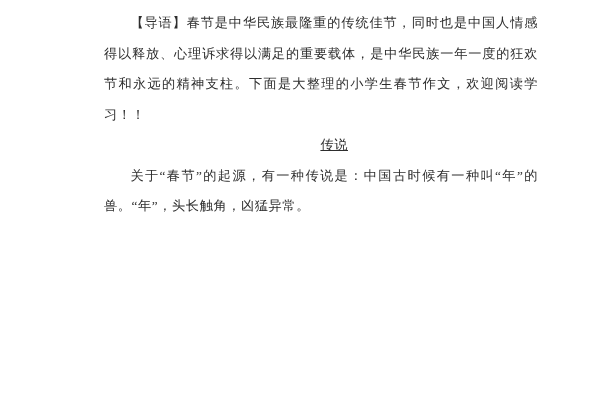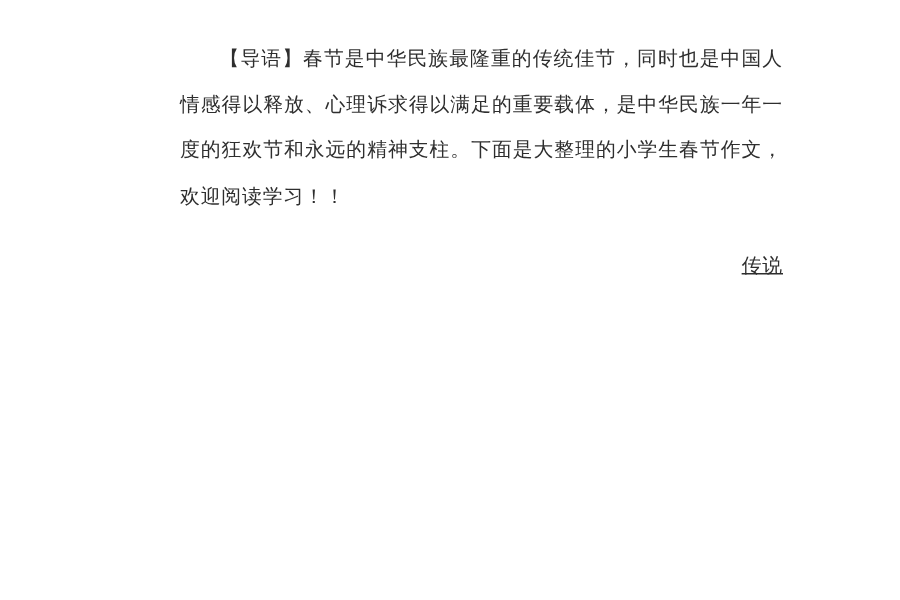--- a/index.html
+++ b/index.html
@@ -23,30 +23,31 @@
   }
   .doc-body {
     color: #2e2e2e;
     font-size: 13.2px;
     line-height: 30.5px;
     text-align: justify;
     text-justify: inter-ideograph;
     letter-spacing: 0.6px;
   }
   .para {
-    margin: 16px;
+    margin: 0;
     text-indent: 2em;
     white-space: normal;
   }
   .para.short {
-    text-align: right;
+    text-align: center;
     text-decoration: underline;
   }
 </style>
 </head>
 <body>
 
 <div class="page">
   <div class="doc-body">
     <p class="para">【导语】春节是中华民族最隆重的传统佳节，同时也是中国人情感得以释放、心理诉求得以满足的重要载体，是中华民族一年一度的狂欢节和永远的精神支柱。下面是大整理的小学生春节作文，欢迎阅读学习！！</p>
     <p class="para short">传说</p>
+    <p class="para">关于“春节”的起源，有一种传说是：中国古时候有一种叫“年”的兽。“年”，头长触角，凶猛异常。</p>
   </div>
 </div>
 
 </body></html>

